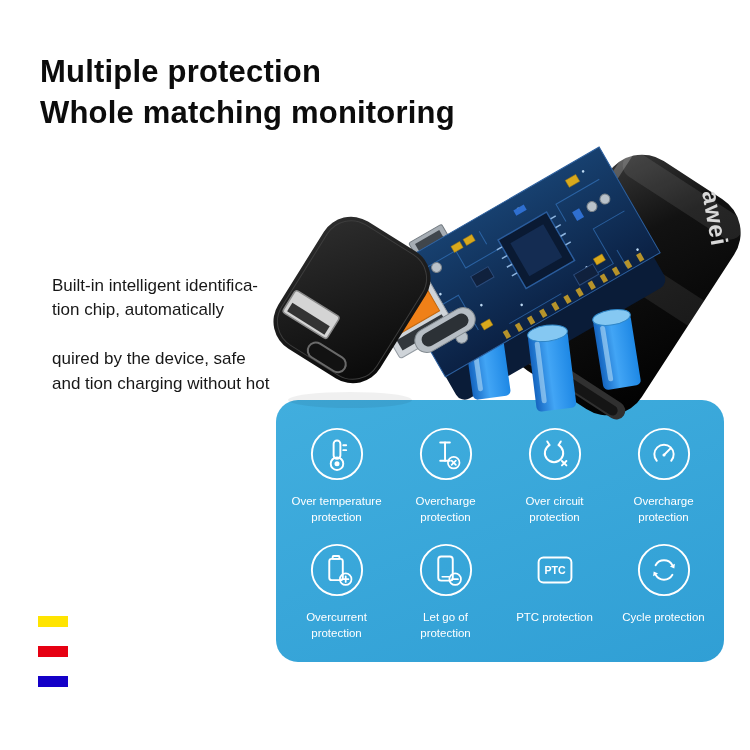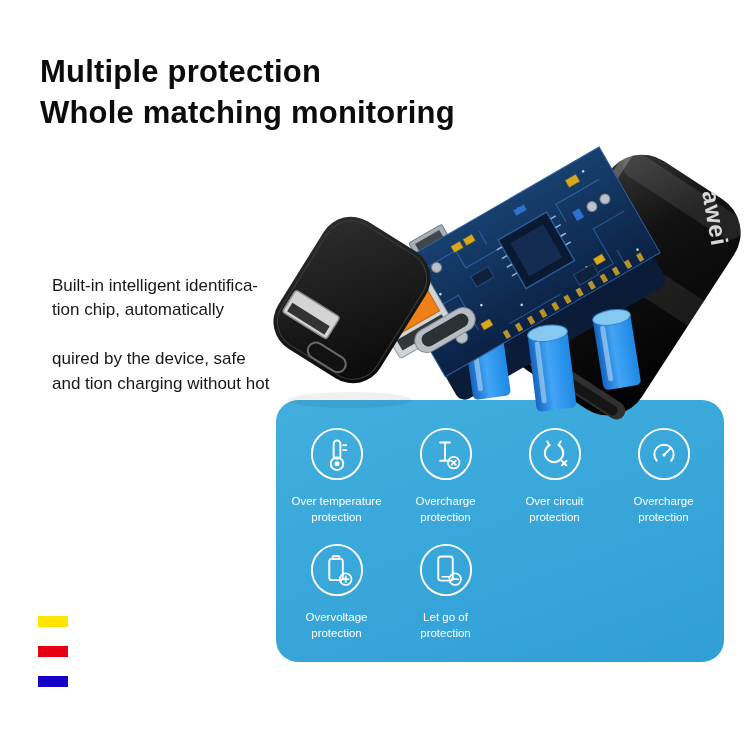--- a/index.html
+++ b/index.html
@@ -280,42 +280,69 @@
         <g fill="none" stroke="#fff" stroke-width="2" stroke-linecap="round">
           <circle cx="29" cy="29" r="26"></circle>
           <rect x="24.5" y="14.5" width="7" height="3" rx="1"></rect>
           <rect x="21" y="17.5" width="14" height="22" rx="2.5"></rect>
           <circle cx="38" cy="38.5" r="6" stroke-width="1.8"></circle>
           <line x1="35.2" y1="38.5" x2="40.8" y2="38.5" stroke-width="1.8"></line>
           <line x1="38" y1="35.7" x2="38" y2="41.3" stroke-width="1.8"></line>
         </g>
       </svg>
       <div class="flabel">
-        <div>Overvoltage</div>
+        <div>Overcurrent</div>
         <div>protection</div>
       </div>
     </div>
 
     <div class="cell">
       <svg class="ficon" viewBox="0 0 58 58">
         <g fill="none" stroke="#fff" stroke-width="2" stroke-linecap="round">
           <circle cx="29" cy="29" r="26"></circle>
           <rect x="21" y="15" width="15" height="25" rx="3"></rect>
           <line x1="25" y1="36" x2="32" y2="36" stroke-width="1.5"></line>
           <circle cx="38.5" cy="38.5" r="6" stroke-width="1.8"></circle>
           <line x1="35.6" y1="38.5" x2="41.4" y2="38.5" stroke-width="1.8"></line>
         </g>
       </svg>
       <div class="flabel">
         <div>Let go of</div>
         <div>protection</div>
       </div>
     </div>
 
-
+    <div class="cell">
+      <svg class="ficon" viewBox="0 0 58 58">
+        <g fill="none" stroke="#fff" stroke-width="2" stroke-linecap="round">
+          <rect x="12" y="16" width="34" height="26" rx="5"></rect>
+          <text x="29" y="33.5" text-anchor="middle" font-size="11" font-weight="bold" fill="#fff" stroke="none">PTC</text>
+        </g>
+      </svg>
+      <div class="flabel">
+        <div>PTC protection</div>
+        <div></div>
+      </div>
+    </div>
+
+    <div class="cell">
+      <svg class="ficon" viewBox="0 0 58 58">
+        <g fill="none" stroke="#fff" stroke-width="2" stroke-linecap="round">
+          <circle cx="29" cy="29" r="26"></circle>
+          <path d="M20.3 24 A10 10 0 0 1 37.7 24"></path>
+          <polygon points="39.7,27.5 35.1,25.5 40.3,22.5" fill="#fff" stroke="none"></polygon>
+          <path d="M37.7 34 A10 10 0 0 1 20.3 34"></path>
+          <polygon points="18.3,30.5 22.9,32.5 17.7,35.5" fill="#fff" stroke="none"></polygon>
+        </g>
+      </svg>
+      <div class="flabel">
+        <div>Cycle protection</div>
+        <div></div>
+      </div>
+    </div>
 
   </section>
 
   <div class="swatch yellow"></div>
   <div class="swatch red"></div>
   <div class="swatch blue"></div>
 
 </div>
 
 </body></html>

